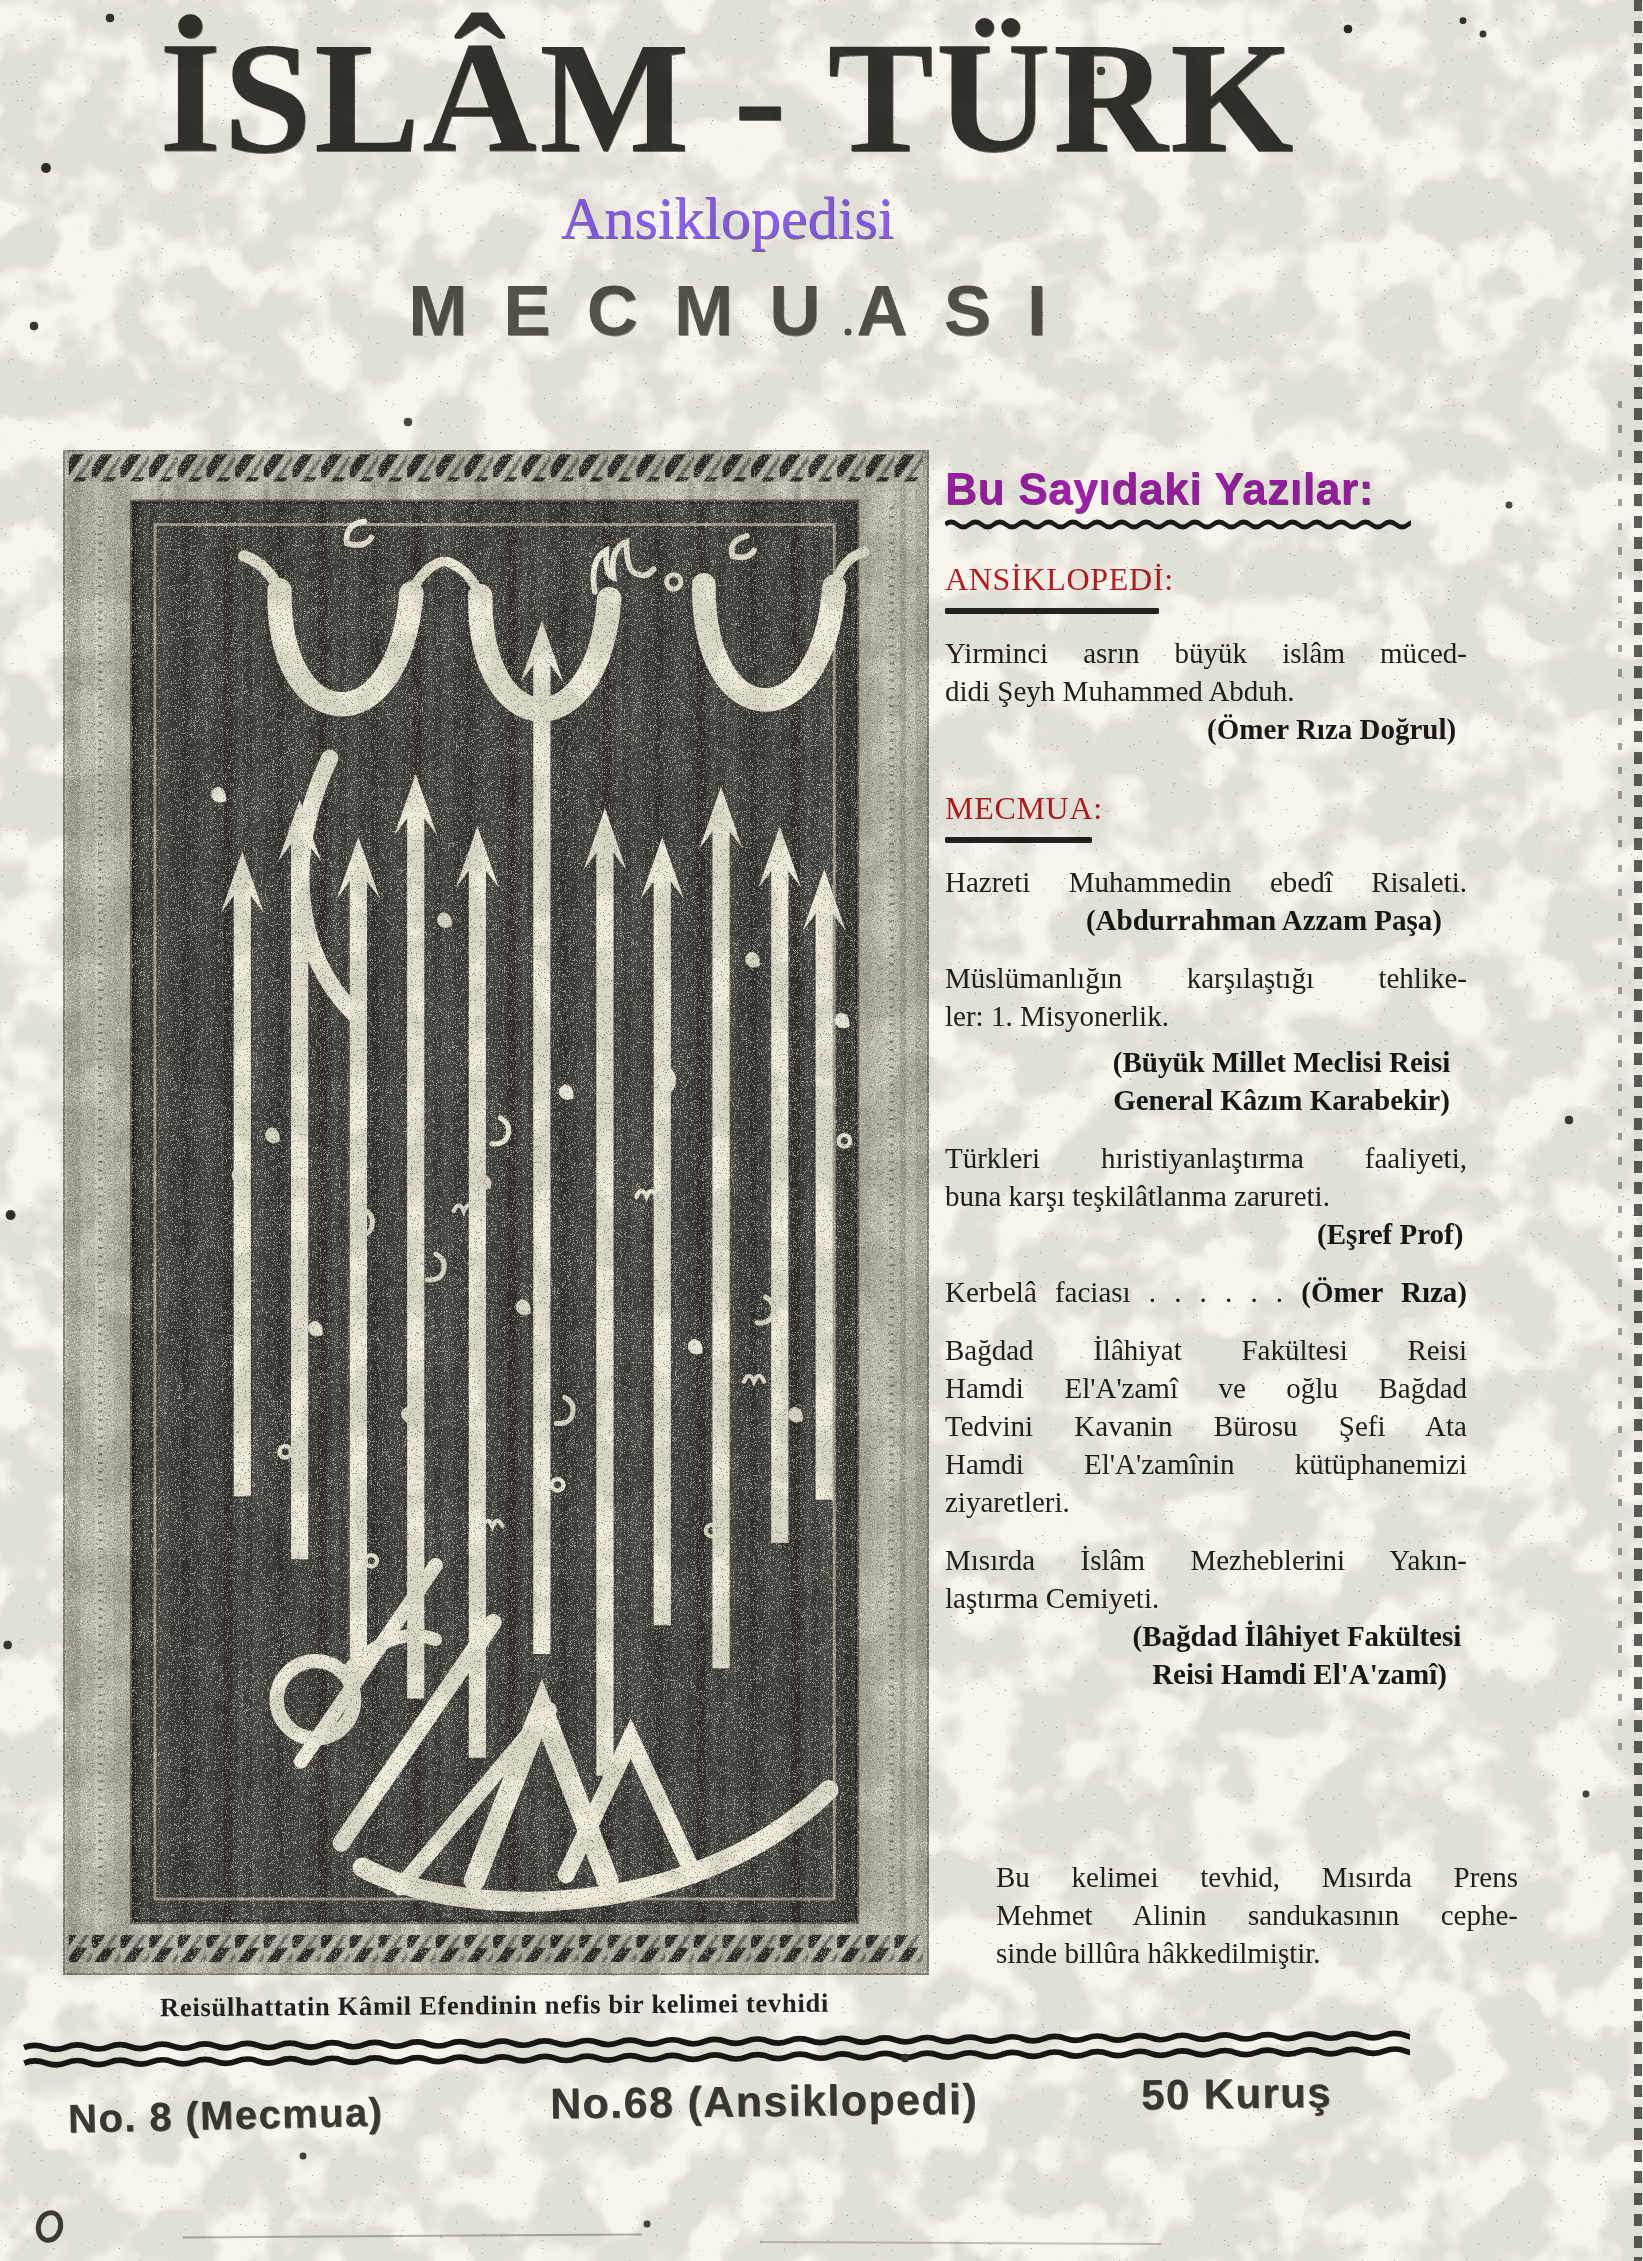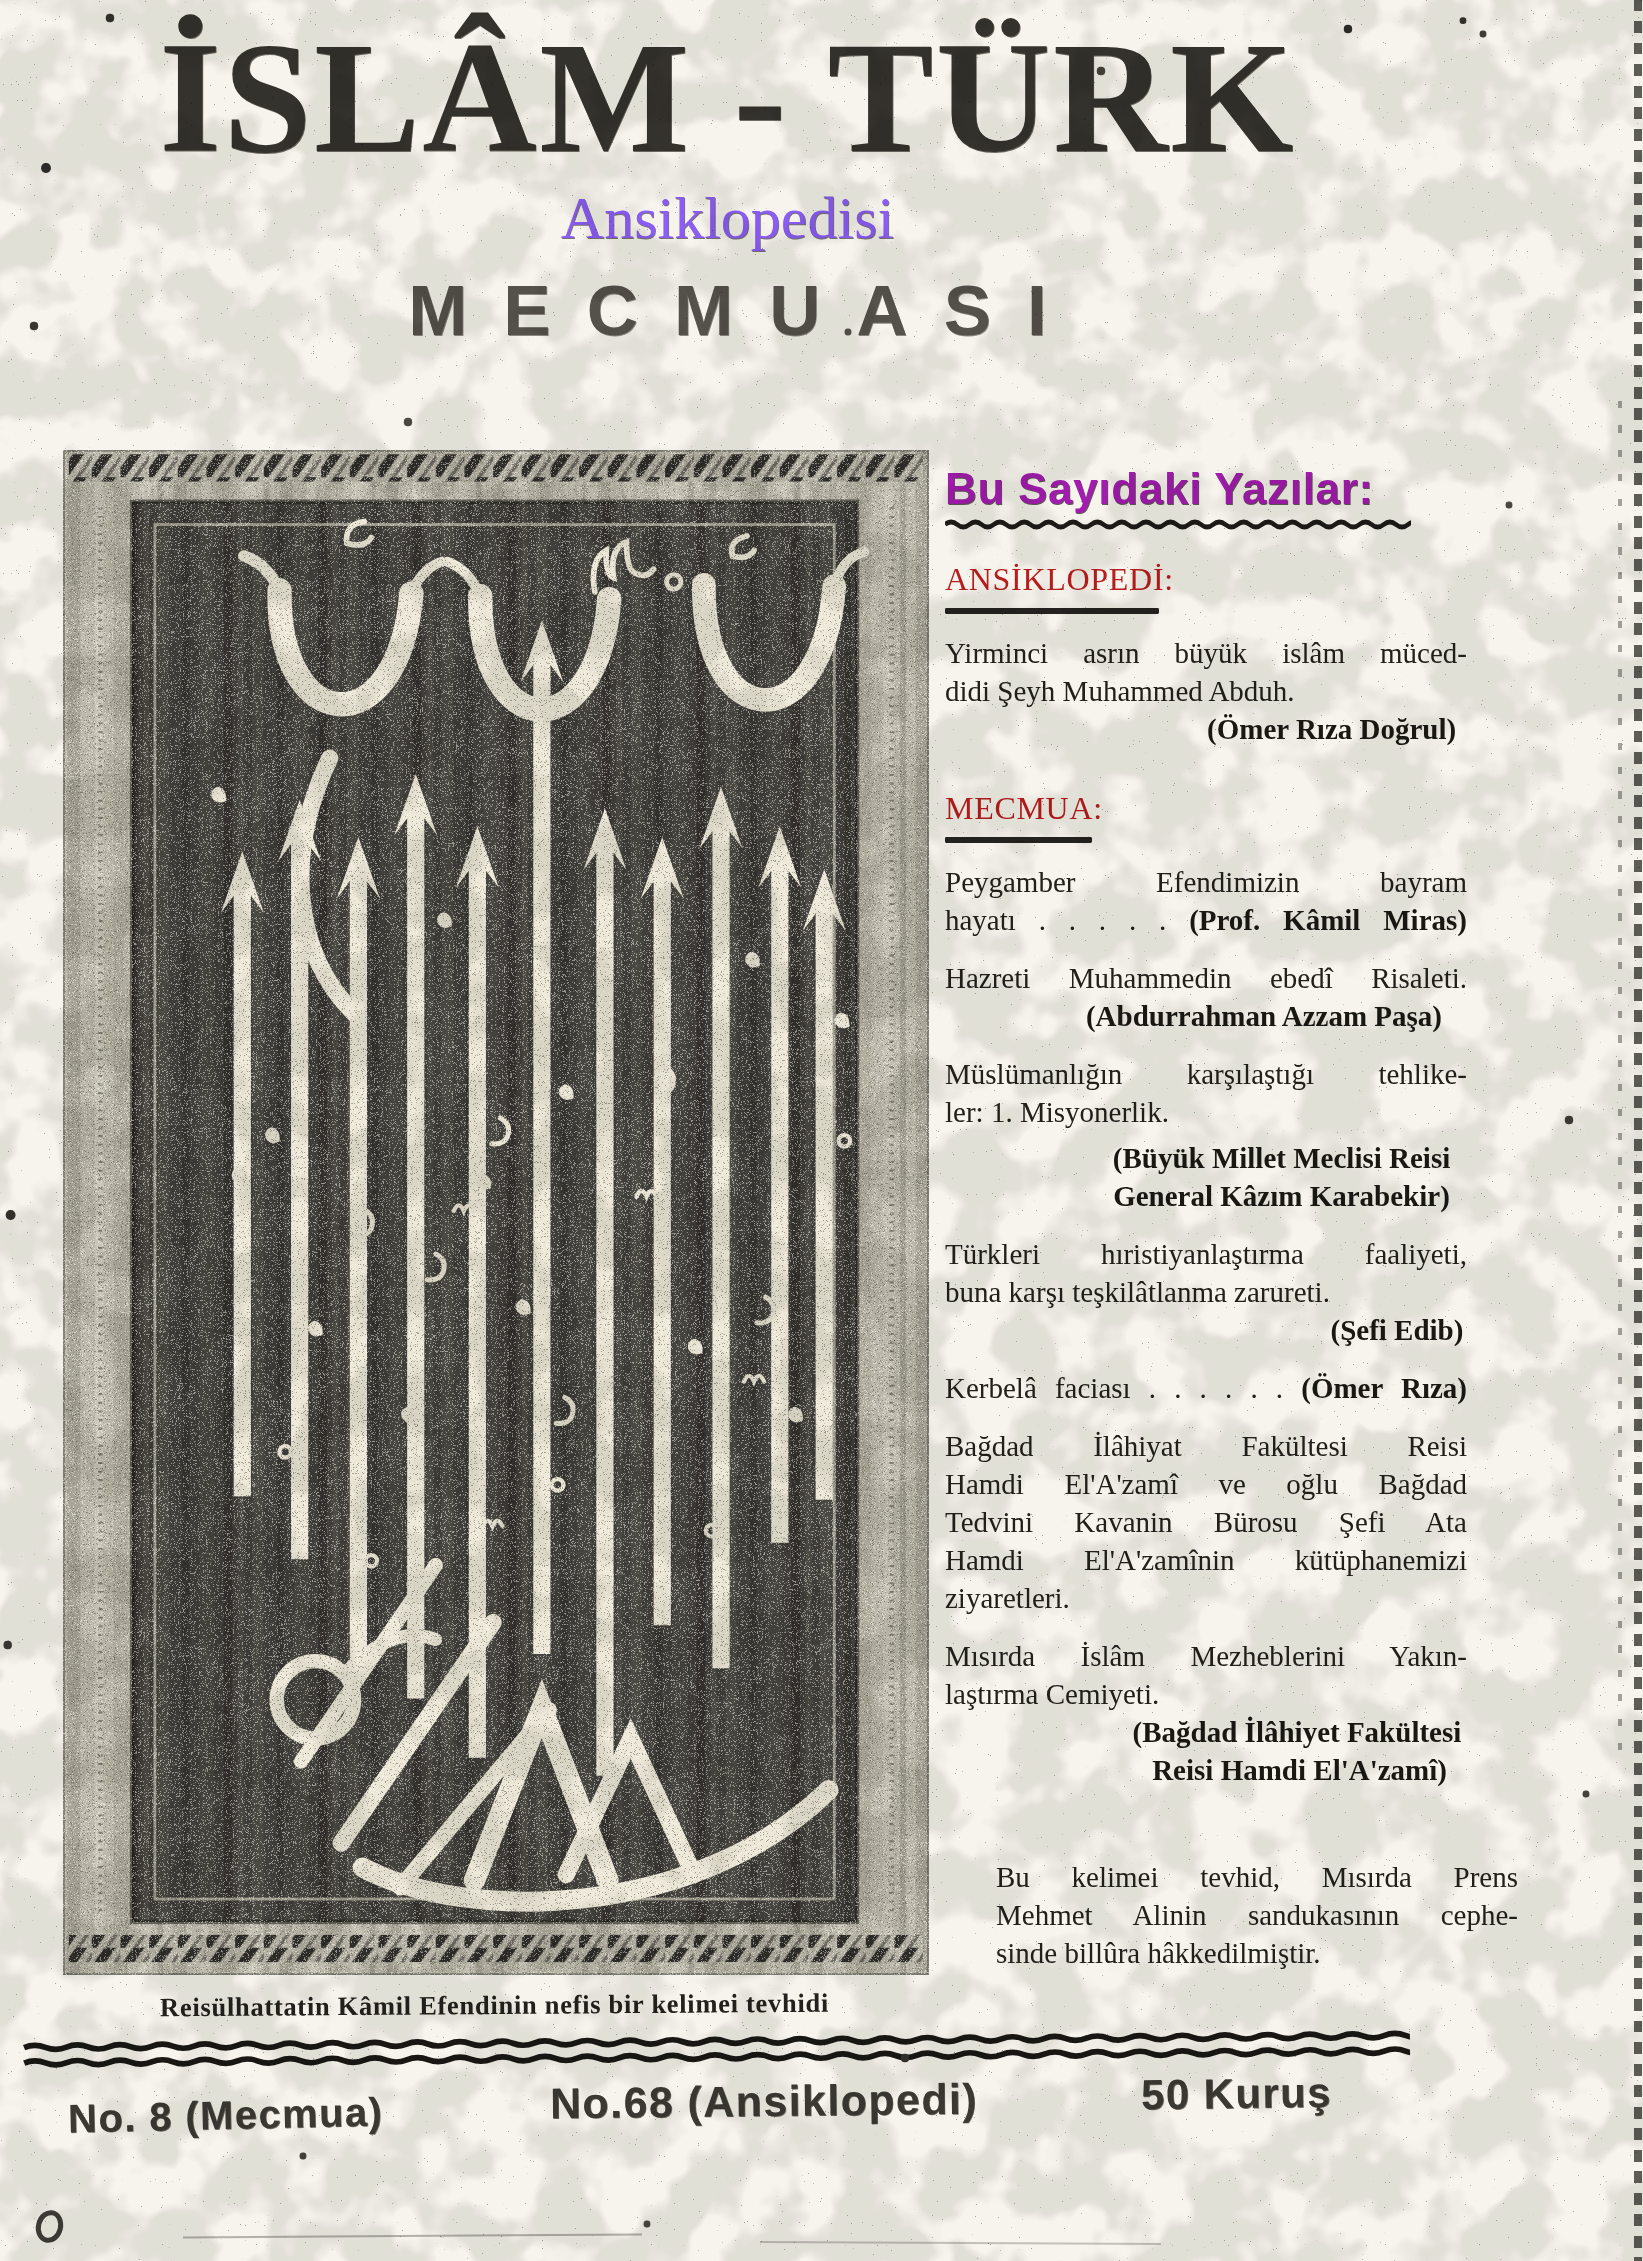--- a/index.html
+++ b/index.html
@@ -217,37 +217,33 @@
           <div class="para" data-interactable="false">
             <div class="line j" data-interactable="false"><span data-interactable="false">Yirminci asrın büyük islâm müced-</span></div>
             <div class="line" data-interactable="false"><span data-interactable="false">didi Şeyh Muhammed Abduh.</span></div>
             <div class="line r" data-interactable="false" style="padding-right: 10.8px;"><b data-interactable="false">(Ömer Rıza Doğrul)</b></div>
           </div>
         </section>
         <section class="sec" data-interactable="false">
           <div class="sec-label" data-interactable="false">MECMUA:</div>
           <div class="sec-rule" data-interactable="false"></div>
           <div class="para" data-interactable="false">
-            <div class="line j" data-interactable="false"><span data-interactable="false">Peygamber Efendimizin bayram</span></div>
-            <div class="line j" data-interactable="false"><span data-interactable="false">hayatı . . . . . </span><b data-interactable="false">(Prof. Kâmil Miras)</b></div>
-          </div>
-          <div class="para" data-interactable="false">
             <div class="line j" data-interactable="false"><span data-interactable="false">Hazreti Muhammedin ebedî Risaleti.</span></div>
             <div class="line r" data-interactable="false" style="padding-right: 25px;"><b data-interactable="false">(Abdurrahman Azzam Paşa)</b></div>
           </div>
           <div class="para" data-interactable="false">
             <div class="line j" data-interactable="false"><span data-interactable="false">Müslümanlığın karşılaştığı tehlike-</span></div>
             <div class="line" data-interactable="false"><span data-interactable="false">ler: 1. Misyonerlik.</span></div>
             <div class="line c" data-interactable="false" style="padding-left: 151px; margin-top: 8px;"><b data-interactable="false">(Büyük Millet Meclisi Reisi</b></div>
             <div class="line c" data-interactable="false" style="padding-left: 151px;"><b data-interactable="false">General Kâzım Karabekir)</b></div>
           </div>
           <div class="para" data-interactable="false">
             <div class="line j" data-interactable="false"><span data-interactable="false">Türkleri hıristiyanlaştırma faaliyeti,</span></div>
             <div class="line" data-interactable="false"><span data-interactable="false">buna karşı teşkilâtlanma zarureti.</span></div>
-            <div class="line r" data-interactable="false" style="padding-right: 3.6px;"><b data-interactable="false">(Şefi Edib)</b></div>
+            <div class="line r" data-interactable="false" style="padding-right: 3.6px;"><b data-interactable="false">(Eşref Prof)</b></div>
           </div>
           <div class="para" data-interactable="false">
             <div class="line j" data-interactable="false"><span data-interactable="false">Kerbelâ faciası . . . . . . </span><b data-interactable="false">(Ömer Rıza)</b></div>
           </div>
           <div class="para" data-interactable="false">
             <div class="line j" data-interactable="false"><span data-interactable="false">Bağdad İlâhiyat Fakültesi Reisi</span></div>
             <div class="line j" data-interactable="false"><span data-interactable="false">Hamdi El'A'zamî ve oğlu Bağdad</span></div>
             <div class="line j" data-interactable="false"><span data-interactable="false">Tedvini Kavanin Bürosu Şefi Ata</span></div>
             <div class="line j" data-interactable="false"><span data-interactable="false">Hamdi El'A'zamînin kütüphanemizi</span></div>
             <div class="line" data-interactable="false"><span data-interactable="false">ziyaretleri.</span></div>

